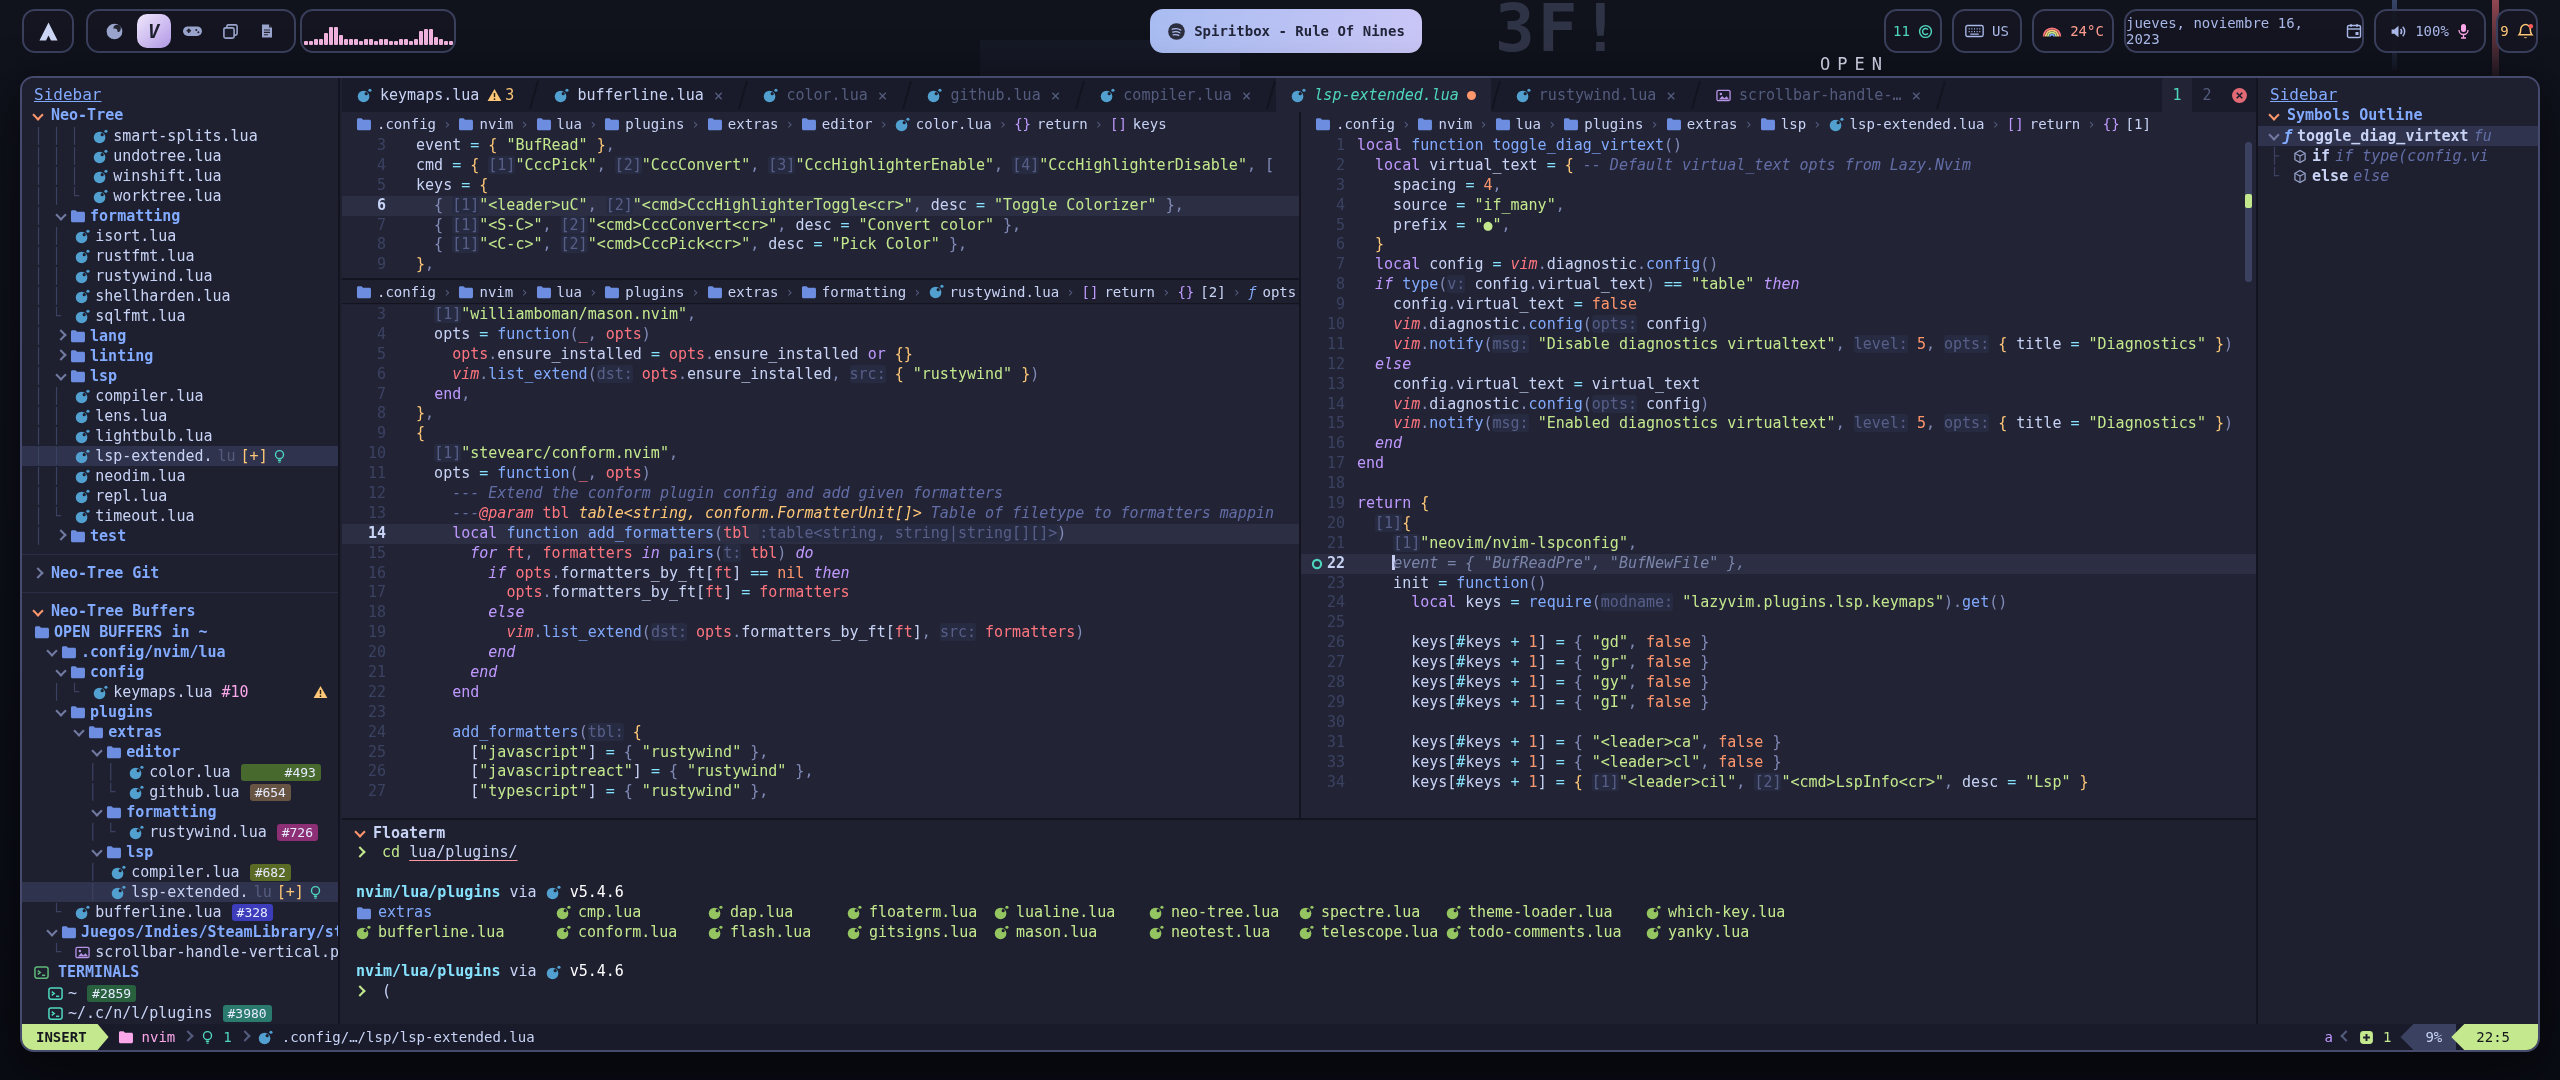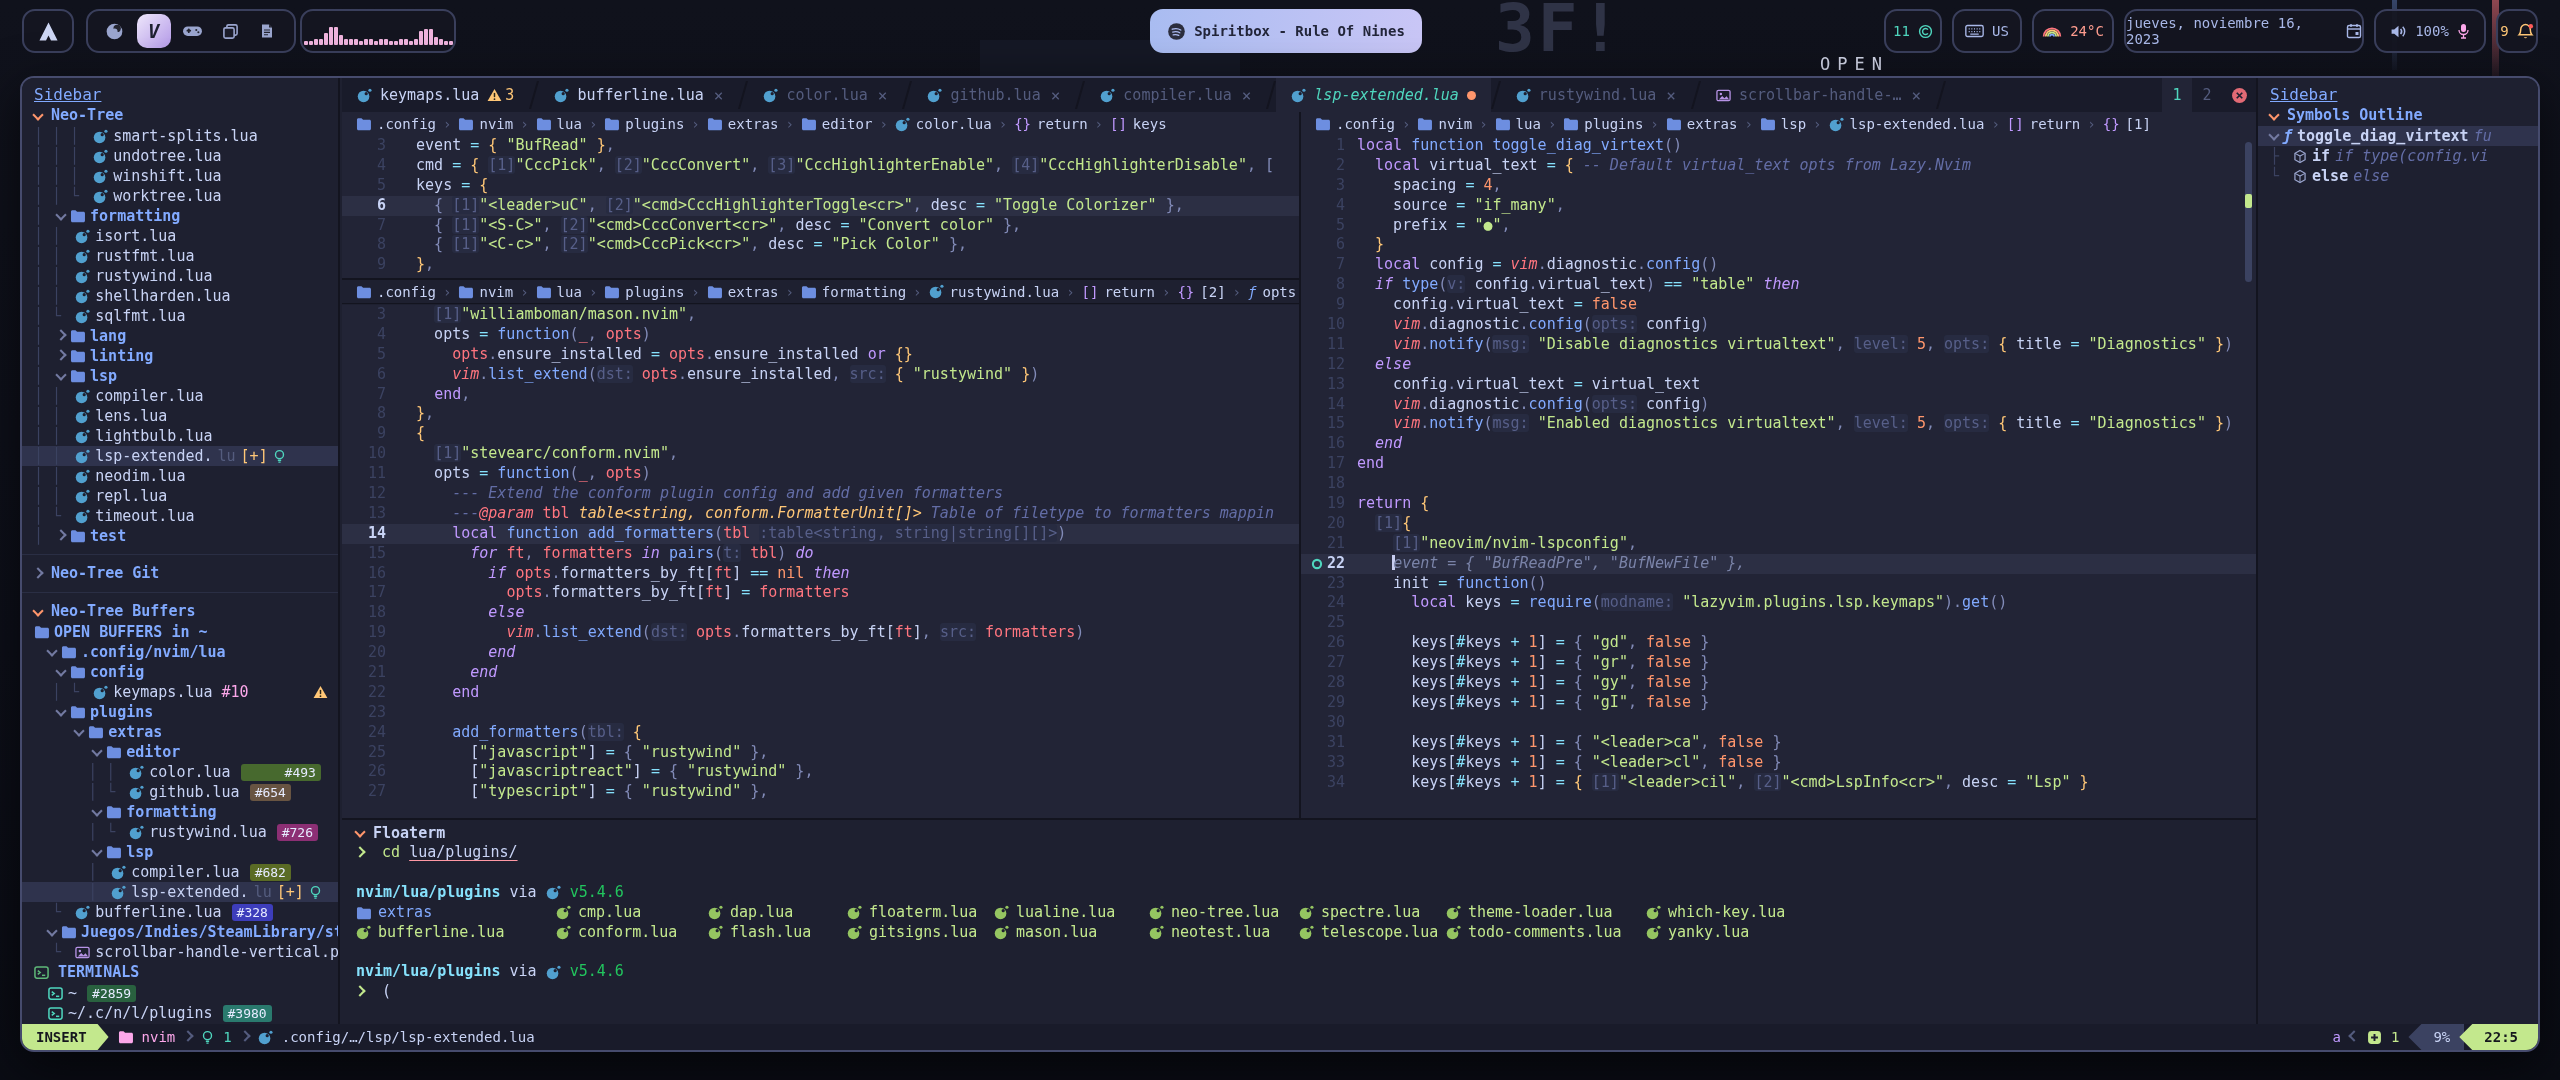--- a/index.html
+++ b/index.html
@@ -79,21 +79,21 @@
   .cl.cur{background:#2c2f44;}
   .cl.cur .gut{color:#c8d3f5;font-weight:bold;}
   .gut{flex:none;width:44px;display:inline-flex;align-items:center;justify-content:flex-end;gap:4px;color:#3b4261;padding-right:12px;}
   .code{flex:1;overflow:hidden;white-space:pre;}
   .beam{display:inline-block;width:3px;height:15px;background:#c7cdf0;margin:0 -2px 0 -1px;vertical-align:-2px;}
   .sx-t{color:#c8d3f5}.sx-k{color:#c099ff}.sx-i{color:#c099ff;font-style:italic}
   .sx-b,.sx-f{color:#82aaff}.sx-s{color:#c3e88d}.sx-n{color:#ff966c}.sx-o{color:#86e1fc}
   .sx-y{color:#ffc777}.sx-c{color:#636da6;font-style:italic}.sx-ck{color:#ff757f;font-style:italic}
   .sx-ct{color:#ffc777;font-style:italic}.sx-p{color:#ff757f}.sx-v{color:#ff757f;font-style:italic}
   .sx-h{color:#575f89;background:#272b41;border-radius:3px}.sx-g{color:#7a83a8;font-style:italic}
-  .sx-d{color:#828bb8}.sx-cy{color:#86e1fc;font-weight:bold}.sx-bl{color:#22c55e}
+  .sx-d{color:#828bb8}.sx-cy{color:#86e1fc;font-weight:bold}.sx-bl{color:#ffffff}
   .sx-s2{color:#c3e88d}.sx-u{color:#c8d3f5;text-decoration:underline;text-decoration-color:#ff98a4;text-underline-offset:3px}
   #rscroll{position:absolute;right:286px;top:64px;width:7px;height:140px;background:#3b4261;border-radius:4px;}
   #rscrollmark{position:absolute;right:286px;top:116px;width:7px;height:14px;background:#c3e88d;border-radius:2px;}
   
   #floaterm{position:absolute;left:320px;right:282px;top:740px;bottom:26px;background:#1e2030;border-top:2px solid #13141f;padding:3px 14px;box-sizing:border-box;overflow:hidden;}
   .flhead{display:flex;align-items:center;gap:9px;height:20px;line-height:20px;font-size:15px;color:#c8d3f5;font-weight:bold;}
   .fl{display:flex;align-items:center;height:19.9px;line-height:19.9px;font-size:15px;white-space:pre;color:#c8d3f5;}
   .lsrow .lscell{display:inline-flex;align-items:center;gap:7px;flex:none;}
   .lsrow .lscell:nth-child(1){width:200px}.lsrow .lscell:nth-child(2){width:152px}
   .lsrow .lscell:nth-child(3){width:139px}.lsrow .lscell:nth-child(4){width:147px}
@@ -110,21 +110,21 @@
   #status{position:absolute;left:0;right:0;bottom:0;height:26px;background:#191b2a;display:flex;align-items:center;font-size:14px;color:#828bb8;gap:9px;overflow:hidden;}
   .mode{background:#c3e88d;color:#15161e;font-weight:bold;height:100%;display:flex;align-items:center;padding:0 22px 0 14px;clip-path:polygon(0 0,calc(100% - 11px) 0,100% 50%,calc(100% - 11px) 100%,0 100%);flex:none;}
   .st-pink{color:#fca7ea;}
   .st-teal{color:#4fd6be;}
   .st-file{color:#c8d3f5;}
   .st-purple{color:#c099ff;}
   .st-green{color:#c3e88d;}
   .st-right{margin-left:auto;display:flex;align-items:center;gap:9px;height:100%;}
   .pseg{height:100%;display:flex;align-items:center;padding:0 14px 0 25px;clip-path:polygon(0 50%,13px 0,100% 0,100% 100%,13px 100%);flex:none;}
   .pseg.grey{background:#3b4261;color:#c8d3f5;}
-  .pseg.green{background:#c3e88d;color:#15161e;font-weight:bold;margin-left:-14px;padding-right:20px;}
+  .pseg.green{background:#c3e88d;color:#15161e;font-weight:normal;margin-left:-14px;padding-right:28px;}
 </style>
 </head>
 <body>
 
 <div id="screen">
 
   <div class="wp3f">3F!</div>
   <div class="wpopen">OPEN</div>
   <div class="wpneon1"></div>
   <div class="wpneon2"></div>

